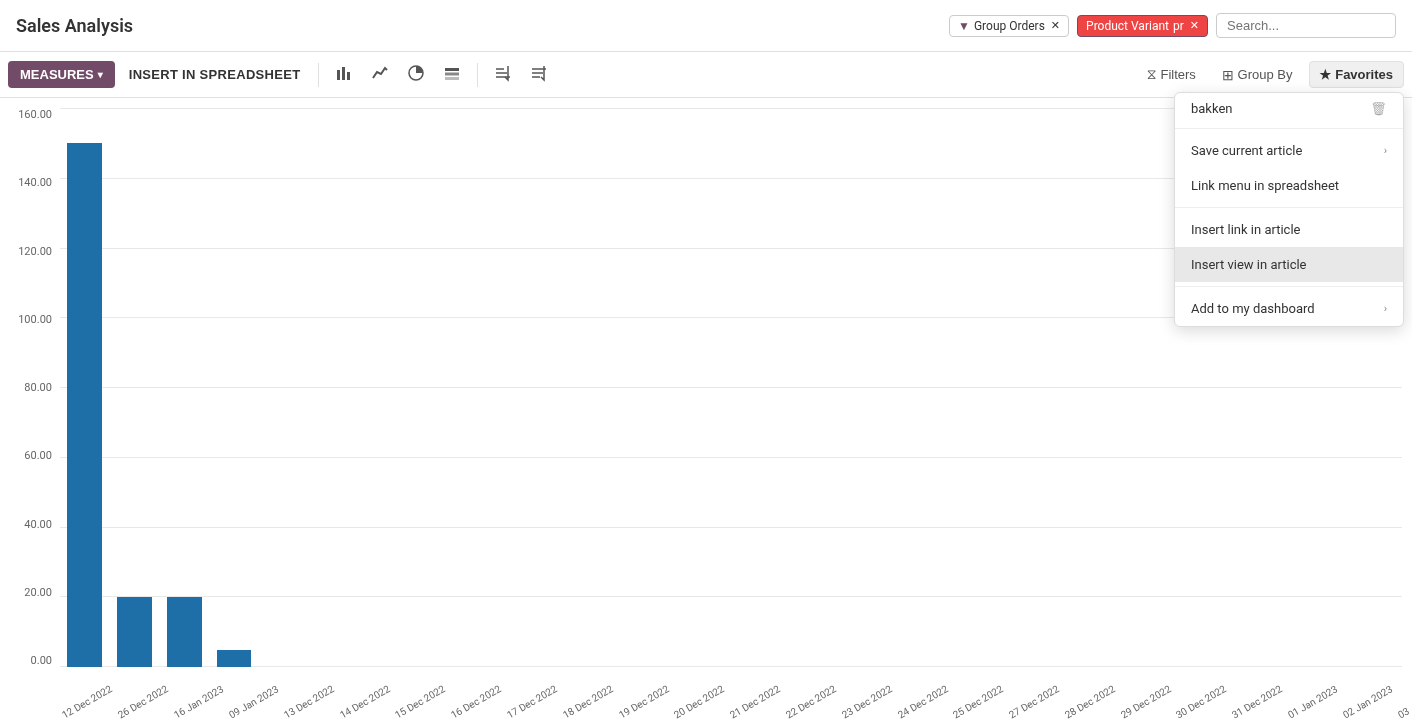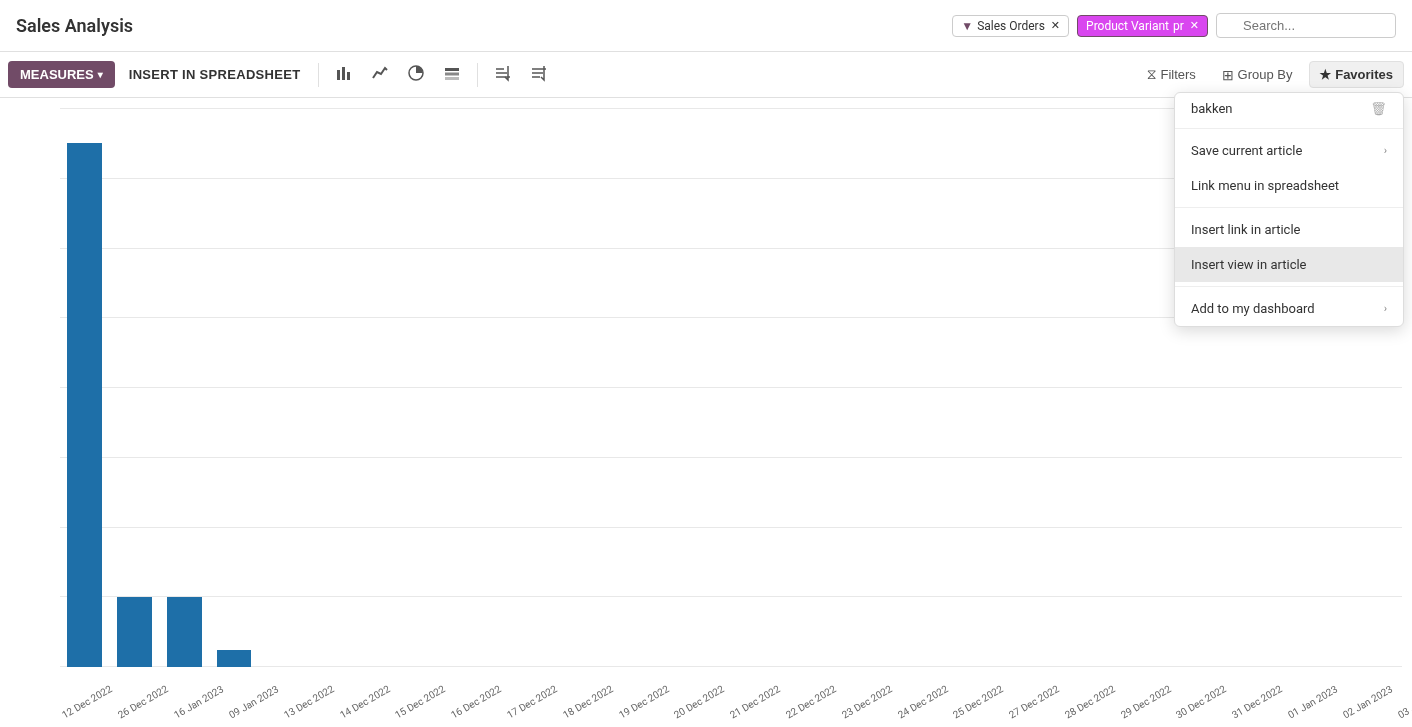--- a/index.html
+++ b/index.html
@@ -13,23 +13,23 @@
     .toolbar { display: flex; align-items: center; padding: 0 8px; height: 46px; border-bottom: 1px solid #e0e0e0; gap: 6px; background: #fff; position: relative; }
     .measures-btn { background: #714b67; color: #fff; border: none; border-radius: 4px; padding: 6px 12px; font-size: 13px; font-weight: 600; cursor: pointer; display: flex; align-items: center; gap: 4px; }
     .measures-btn .arrow { font-size: 10px; }
     .insert-btn { background: none; border: none; font-size: 13px; font-weight: 600; color: #333; cursor: pointer; padding: 6px 8px; text-transform: uppercase; letter-spacing: 0.3px; }
 
     .icon-btn { background: none; border: none; cursor: pointer; padding: 4px 6px; color: #555; font-size: 16px; border-radius: 3px; display: flex; align-items: center; }
     .separator { width: 1px; height: 24px; background: #e0e0e0; margin: 0 4px; }
 
     .toolbar-right { display: flex; align-items: center; gap: 6px; margin-left: auto; }
     .filter-chip { display: flex; align-items: center; gap: 4px; border: 1px solid #ccc; border-radius: 4px; padding: 3px 8px; font-size: 12px; background: #fff; }
-    .filter-chip.active { background: #d946ef; color: #fff; border-color: #714b67; }
+    .filter-chip.active { background: #ef4444; color: #fff; border-color: #714b67; }
     .filter-chip .close-x { cursor: pointer; font-size: 11px; margin-left: 2px; }
-    .search-input-field { border: 1px solid #ccc; border-radius: 4px; padding: 4px 26px; font-size: 13px; width: 180px; outline: none; color: #aaa; }
+    .search-input-field { border: 1px solid #ccc; border-radius: 4px; padding: 4px 10px; font-size: 13px; width: 180px; outline: none; color: #aaa; }
 
     .toolbar-btn { display: flex; align-items: center; gap: 4px; background: none; border: none; cursor: pointer; padding: 5px 10px; font-size: 13px; color: #555; border-radius: 4px; }
 
     
     .favorites-btn { display: flex; align-items: center; gap: 4px; background: #f0f0f0; border: 1px solid #e0e0e0; border-radius: 4px; padding: 5px 10px; font-size: 13px; color: #333; cursor: pointer; font-weight: 600; position: relative; }
     .favorites-dropdown { position: absolute; top: calc(100% + 4px); right: 0; width: 230px; background: #fff; border: 1px solid #ddd; border-radius: 6px; box-shadow: 0 4px 16px rgba(0,0,0,0.15); z-index: 1000; margin-left: 9px; }
     .dropdown-item { display: flex; align-items: center; justify-content: space-between; padding: 10px 16px; font-size: 13px; cursor: pointer; color: #333; }
     .dropdown-item.highlighted { background: #e8e8e8; }
     .dropdown-item .chevron { font-size: 11px; color: #888; }
     .dropdown-divider { border: none; border-top: 1px solid #eee; margin: 4px 0; }
@@ -60,21 +60,21 @@
 </head>
 <body>
 
 <div class="header">
   <span class="page-title">Sales Analysis</span>
 
   <div style="margin-left:auto; display:flex; align-items:center; gap:8px;">
 
     <div class="filter-chip">
       <span style="color:#714b67; font-size:12px;">▼</span>
-      <span>Sales Orders</span>
+      <span>Group Orders</span>
       <span class="close-x">✕</span>
     </div>
 
     <div class="filter-chip active">
       <span>Product Variant</span>
       <span>pr</span>
       <span class="close-x">✕</span>
     </div>
 
     <input type="text" class="search-input-field" placeholder="Search..." style="">
@@ -203,20 +203,31 @@
   </div>
 </div>
 
 <div class="chart-container">
 
   <div class="chart-legend">
     <div style="width:28px;height:14px;background:#1e6fa8;display:inline-block;"></div>
     <span>Qty Ordered</span>
   </div>
 
+  <div class="y-axis" id="y-axis">
+      <div class="y-label">160.00</div>
+      <div class="y-label">140.00</div>
+      <div class="y-label">120.00</div>
+      <div class="y-label">100.00</div>
+      <div class="y-label">80.00</div>
+      <div class="y-label">60.00</div>
+      <div class="y-label">40.00</div>
+      <div class="y-label">20.00</div>
+      <div class="y-label">0.00</div>
+    </div>
 
   <div class="chart-inner">
 
     <div class="grid-lines" id="grid-lines">
         <div class="grid-line"></div>
         <div class="grid-line"></div>
         <div class="grid-line"></div>
         <div class="grid-line"></div>
         <div class="grid-line"></div>
         <div class="grid-line"></div>

